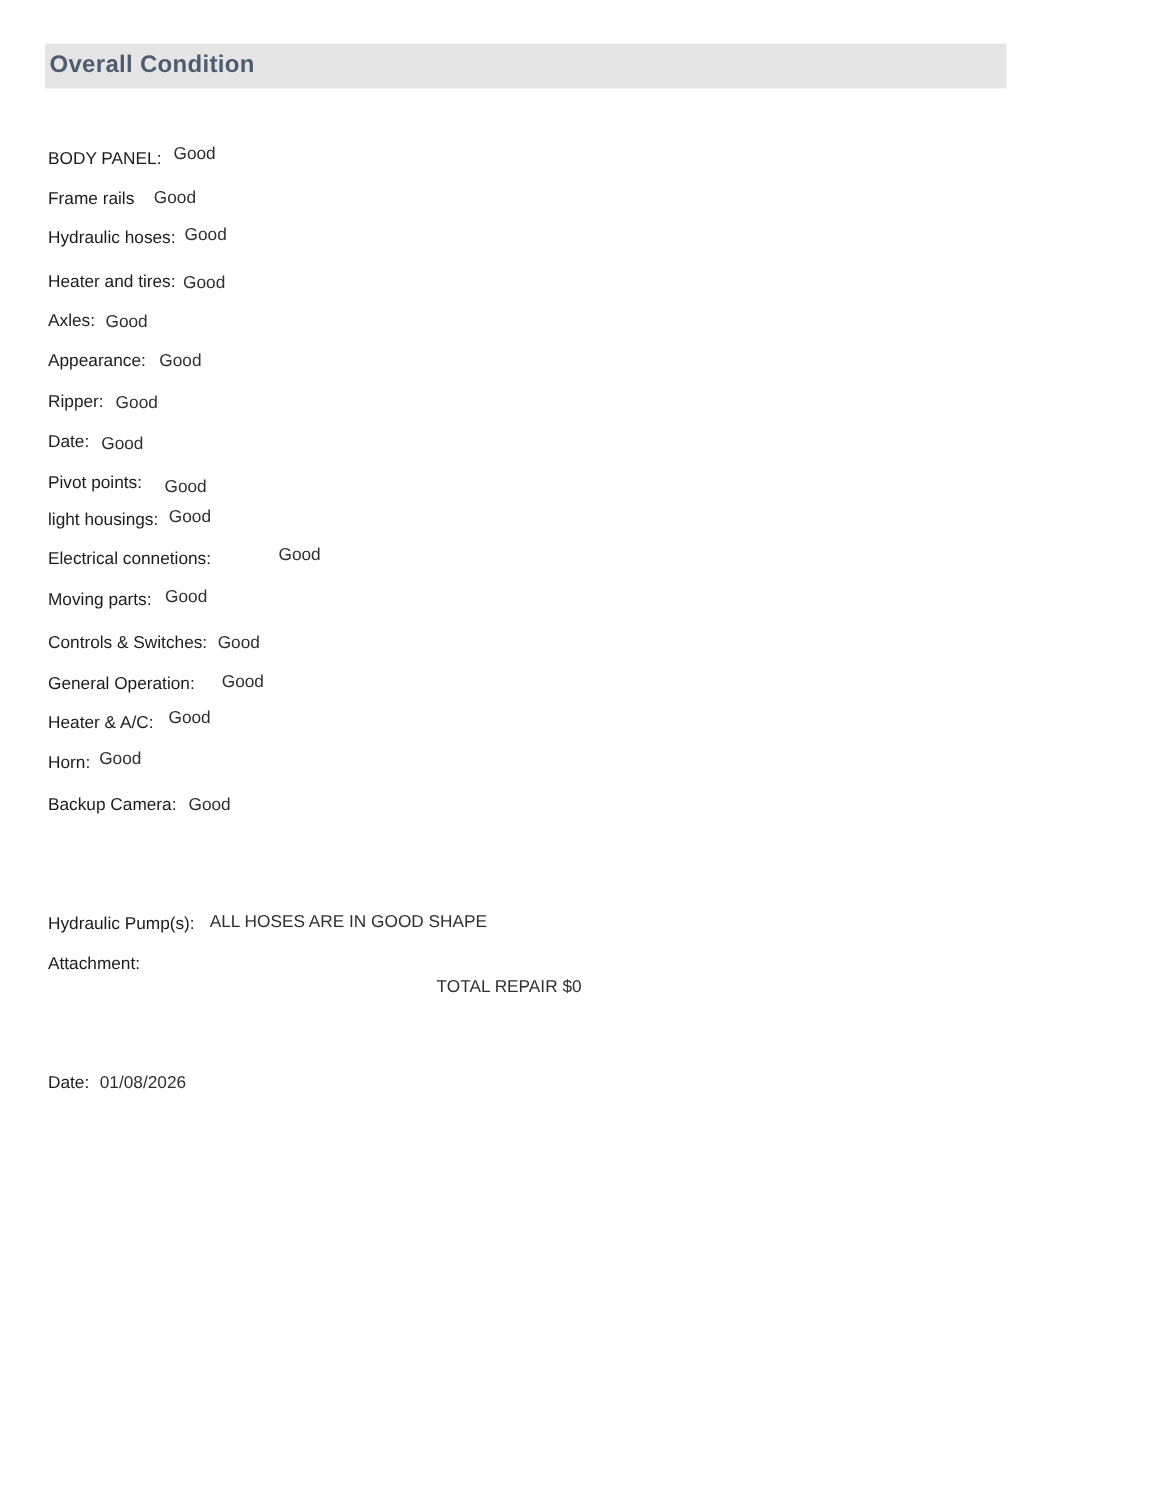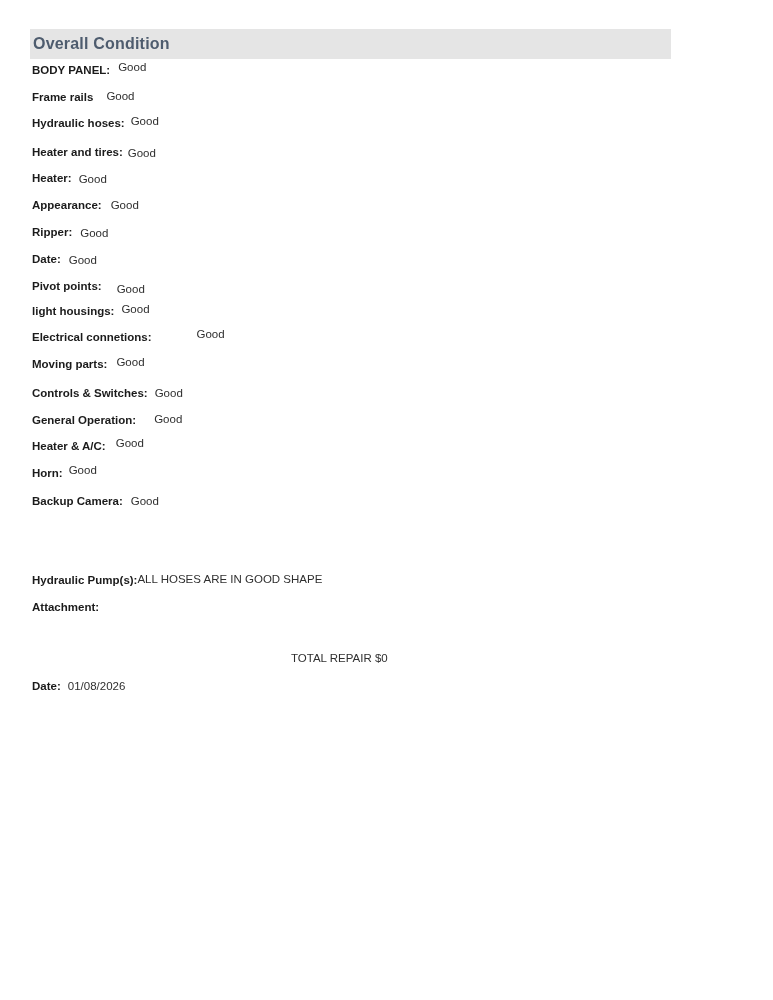--- a/index.html
+++ b/index.html
@@ -30,21 +30,21 @@
     padding-left:3px;
     letter-spacing:0.2px;
   }
   .row{
     position:absolute;left:32px;
     white-space:nowrap;
     font-size:11.5px;line-height:13px;
   }
   .lbl{
     display:inline-block;
-    font-weight:bold;color:var(--label-text);
+    font-weight:normal;color:var(--label-text);margin-top:36px;
   }
   .val{
     display:inline-block;position:relative;
     font-weight:normal;color:var(--value-text);
   }
   .total-line{
     position:absolute;left:291px;top:652px;
     font-size:11.5px;color:var(--value-text);
     white-space:nowrap;
   }
@@ -56,34 +56,34 @@
 <div class="page">
 
   <div class="section-header">
     <span class="title">Overall Condition</span>
   </div>
 
   <div class="row" style="top:64px"><span class="lbl">BODY PANEL:</span><span class="val" style="margin-left:8px;top:-3px">Good</span></div>
   <div class="row" style="top:91px"><span class="lbl">Frame rails</span><span class="val" style="margin-left:13px;top:-1px">Good</span></div>
   <div class="row" style="top:117px"><span class="lbl">Hydraulic hoses:</span><span class="val" style="margin-left:6px;top:-2px">Good</span></div>
   <div class="row" style="top:146px"><span class="lbl">Heater and tires:</span><span class="val" style="margin-left:5px;top:1px">Good</span></div>
-  <div class="row" style="top:172px"><span class="lbl">Heater:</span><span class="val" style="margin-left:7px;top:1px">Good</span></div>
+  <div class="row" style="top:172px"><span class="lbl">Axles:</span><span class="val" style="margin-left:7px;top:1px">Good</span></div>
   <div class="row" style="top:199px"><span class="lbl">Appearance:</span><span class="val" style="margin-left:9px;top:0px">Good</span></div>
   <div class="row" style="top:226px"><span class="lbl">Ripper:</span><span class="val" style="margin-left:8px;top:1px">Good</span></div>
   <div class="row" style="top:253px"><span class="lbl">Date:</span><span class="val" style="margin-left:8px;top:1px">Good</span></div>
   <div class="row" style="top:280px"><span class="lbl">Pivot points:</span><span class="val" style="margin-left:15px;top:3px">Good</span></div>
   <div class="row" style="top:305px"><span class="lbl">light housings:</span><span class="val" style="margin-left:7px;top:-2px">Good</span></div>
   <div class="row" style="top:331px"><span class="lbl">Electrical connetions:</span><span class="val" style="margin-left:45px;top:-3px">Good</span></div>
   <div class="row" style="top:358px"><span class="lbl">Moving parts:</span><span class="val" style="margin-left:9px;top:-2px">Good</span></div>
   <div class="row" style="top:387px"><span class="lbl">Controls &amp; Switches:</span><span class="val" style="margin-left:7px;top:0px">Good</span></div>
   <div class="row" style="top:414px"><span class="lbl">General Operation:</span><span class="val" style="margin-left:18px;top:-1px">Good</span></div>
   <div class="row" style="top:440px"><span class="lbl">Heater &amp; A/C:</span><span class="val" style="margin-left:10px;top:-3px">Good</span></div>
   <div class="row" style="top:467px"><span class="lbl">Horn:</span><span class="val" style="margin-left:6px;top:-3px">Good</span></div>
   <div class="row" style="top:495px"><span class="lbl">Backup Camera:</span><span class="val" style="margin-left:8px;top:0px">Good</span></div>
-  <div class="row" style="top:574px"><span class="lbl">Hydraulic Pump(s):</span><span class="val" style="top:-1px">ALL HOSES ARE IN GOOD SHAPE</span></div>
+  <div class="row" style="top:574px"><span class="lbl">Hydraulic Pump(s):</span><span class="val" style="margin-left:10px;top:-1px">ALL HOSES ARE IN GOOD SHAPE</span></div>
   <div class="row" style="top:601px"><span class="lbl">Attachment:</span><span class="val"></span></div>
 
   <div class="total-line">TOTAL REPAIR $0</div>
 
   <div class="date-row">
     <span class="lbl">Date:</span><span class="val" style="margin-left:7px;top:0px">01/08/2026</span>
   </div>
 
 </div>
 

